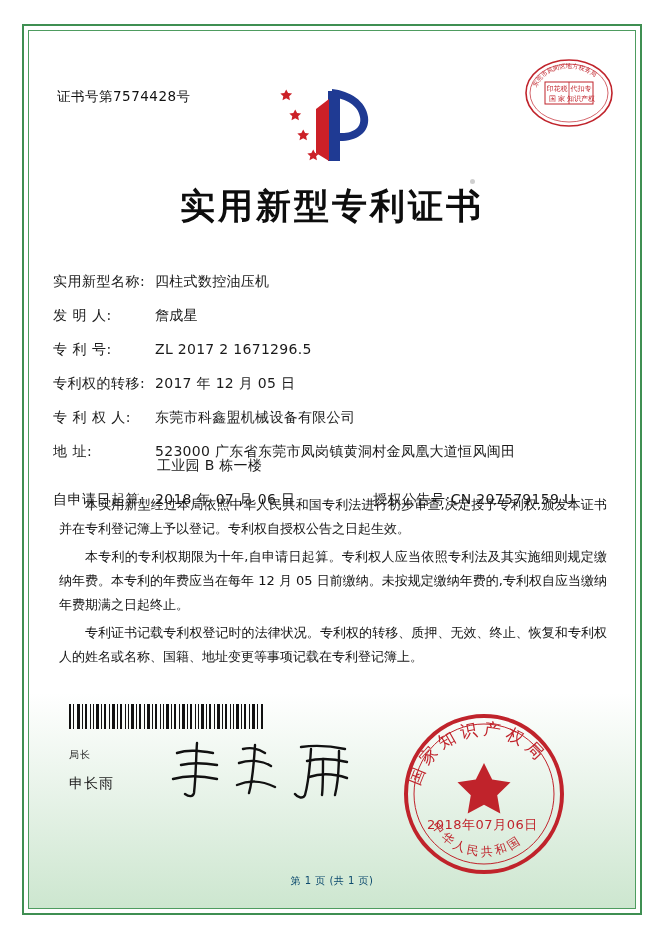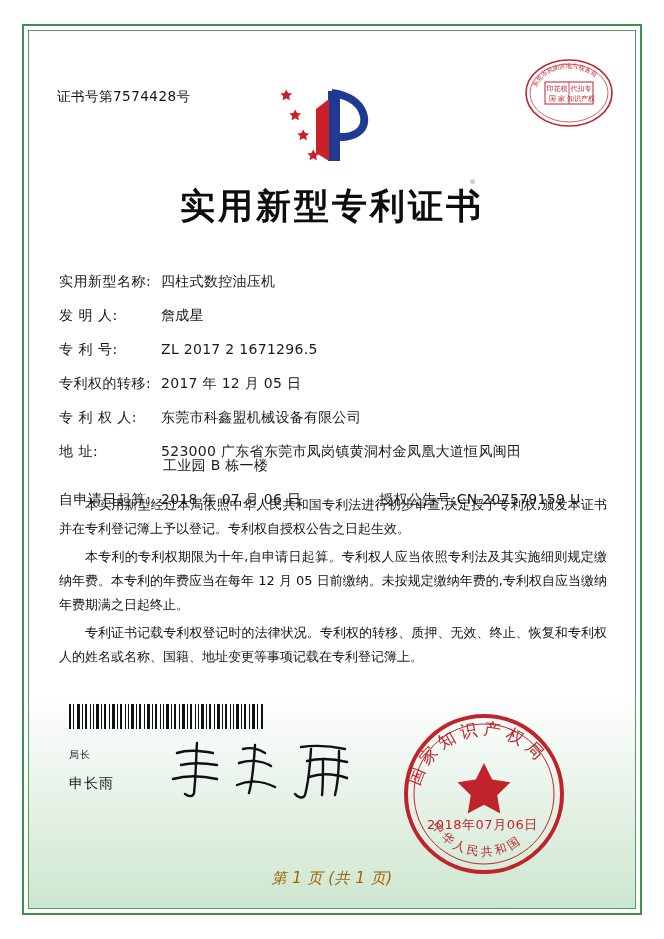--- a/index.html
+++ b/index.html
@@ -101,21 +101,21 @@
     font-size: 35px;
     font-weight: bold;
     letter-spacing: 3px;
     font-family: "DejaVu Serif", "Liberation Serif", serif;
     color: #0d0d0d;
   }
 
   
   .fields {
     position: absolute;
-    left: 30px;
+    left: 24px;
     top: 243px;
     right: 28px;
     font-size: 14px;
     line-height: 1.0;
   }
   .field-row {
     display: flex;
     align-items: flex-start;
     margin-bottom: 20px;
   }
@@ -217,24 +217,23 @@
     letter-spacing: 0.5px;
   }
 
   
   .footer {
     position: absolute;
     left: 0;
     right: 0;
     bottom: 20px;
     text-align: center;
-    font-size: 15px;
-    color: #a16207;
+    font-size: 10px;
+    color: #0c4a6e;
     letter-spacing: 0.5px;
-    font-style: italic;
   }
 
   .dot {
     position: absolute;
     left: 441px;
     top: 148px;
     width: 5px;
     height: 5px;
     border-radius: 50%;
     background: #cfcfcf;

